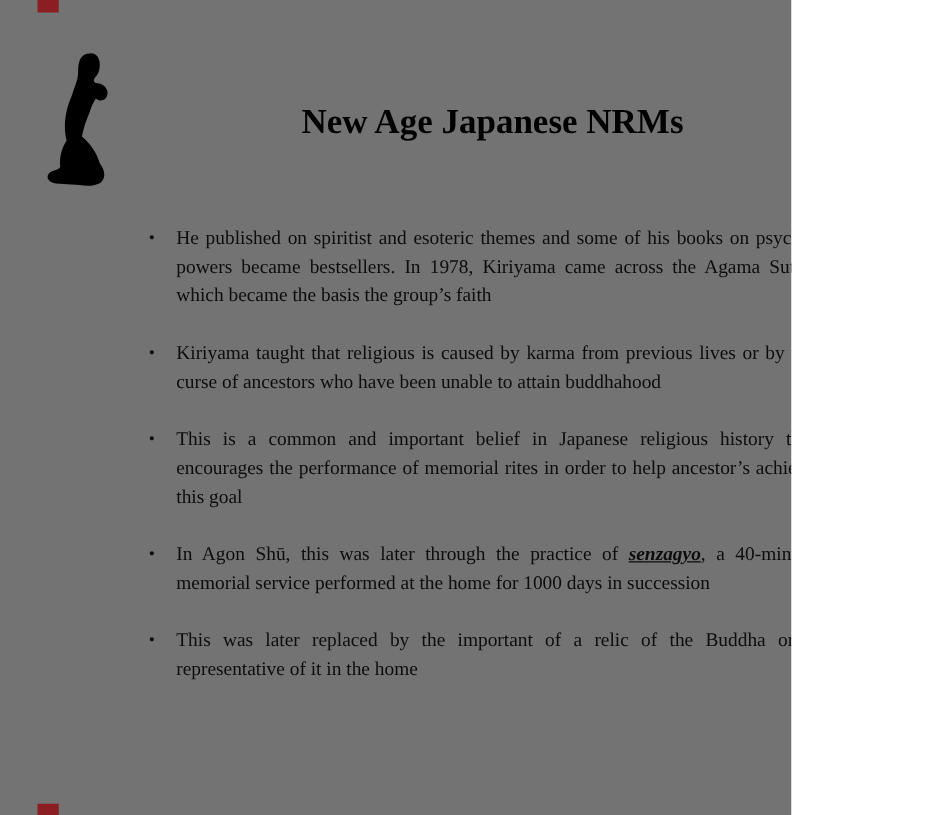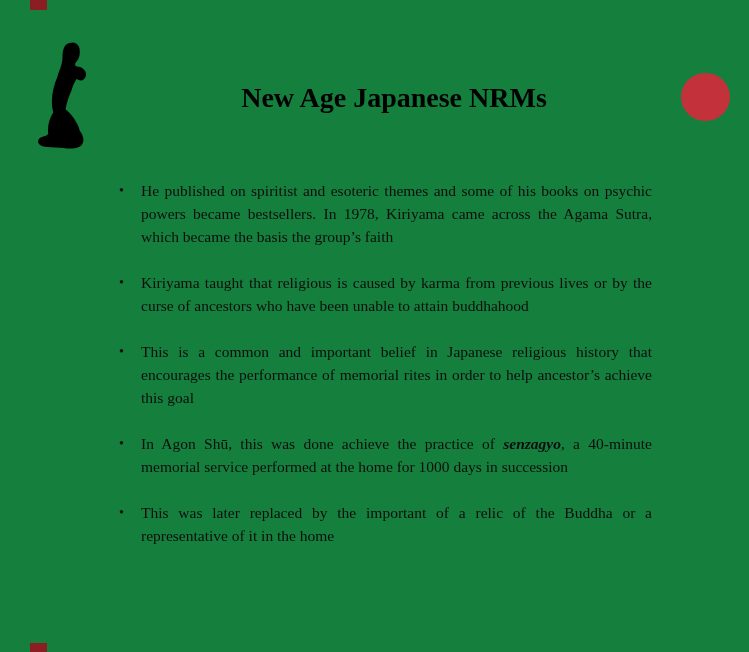--- a/index.html
+++ b/index.html
@@ -1,20 +1,20 @@
 <!DOCTYPE html>
 <html><head>
 <meta charset="utf-8">
 <style>
   html, body { margin: 0; padding: 0; background: #ffffff; }
   .slide {
     position: relative;
-    width: 749px;
+    width: 633px;
     height: 652px;
-    background: #15803d;
+    background: #737373;
     overflow: hidden;
     font-family: "Liberation Serif", serif;
   }
   .ribbon {
     position: absolute;
     left: 30px;
     width: 17px;
   }
   .ribbon.top { top: 0; height: 10px; }
   .ribbon.bottom { bottom: 0; height: 9px; }
@@ -63,21 +63,21 @@
     text-align: justify;
   }
   .bullet-list li .marker {
     position: absolute;
     left: 2px;
     top: 0;
     font-size: 14px;
   }
   .seg-normal { font-style: normal; font-weight: normal; }
   .seg-italic { }
-  .seg-bold-italic { font-style: italic; font-weight: bold; }
+  .seg-bold-italic { font-style: italic; font-weight: bold; text-decoration: underline; }
 </style>
 </head>
 <body>
 
 <div class="slide">
 
   <div class="ribbon top" style="background-color: rgb(139, 30, 35);"></div>
 
   <svg class="silhouette" viewBox="0 0 55 105">
     <path d="M34,1
@@ -101,19 +101,19 @@
   </svg>
 
   <div class="title">New Age Japanese NRMs</div>
 
   <div class="accent-circle" style="background-color: rgb(195, 50, 59);"></div>
 
   <ul class="bullet-list">
       <li style="color: rgb(13, 13, 13);"><span class="marker">•</span><span class="seg-normal">He published on spiritist and esoteric themes and some of his books on psychic powers became bestsellers. In 1978, Kiriyama came across the </span><span class="seg-italic">Agama Sutra</span><span class="seg-normal">, which became the basis the group’s faith</span></li>
       <li style="color: rgb(13, 13, 13);"><span class="marker">•</span><span class="seg-normal">Kiriyama taught that religious is caused by karma from previous lives or by the curse of ancestors who have been unable to attain buddhahood</span></li>
       <li style="color: rgb(13, 13, 13);"><span class="marker">•</span><span class="seg-normal">This is a common and important belief in Japanese religious history that encourages the performance of memorial rites in order to help ancestor’s achieve this goal</span></li>
-      <li style="color: rgb(13, 13, 13);"><span class="marker">•</span><span class="seg-normal">In Agon Shū,  this was done achieve the practice of </span><span class="seg-bold-italic">senzagyo</span><span class="seg-normal">, a 40-minute memorial service performed at the home for 1000 days in succession</span></li>
+      <li style="color: rgb(13, 13, 13);"><span class="marker">•</span><span class="seg-normal">In Agon Shū,  this was later through the practice of </span><span class="seg-bold-italic">senzagyo</span><span class="seg-normal">, a 40-minute memorial service performed at the home for 1000 days in succession</span></li>
       <li style="color: rgb(13, 13, 13);"><span class="marker">•</span><span class="seg-normal">This was later replaced by the important of a relic of the Buddha or a representative of it in the home</span></li>
     </ul>
 
   <div class="ribbon bottom" style="background-color: rgb(139, 30, 35);"></div>
 
 </div>
 
 </body></html>

